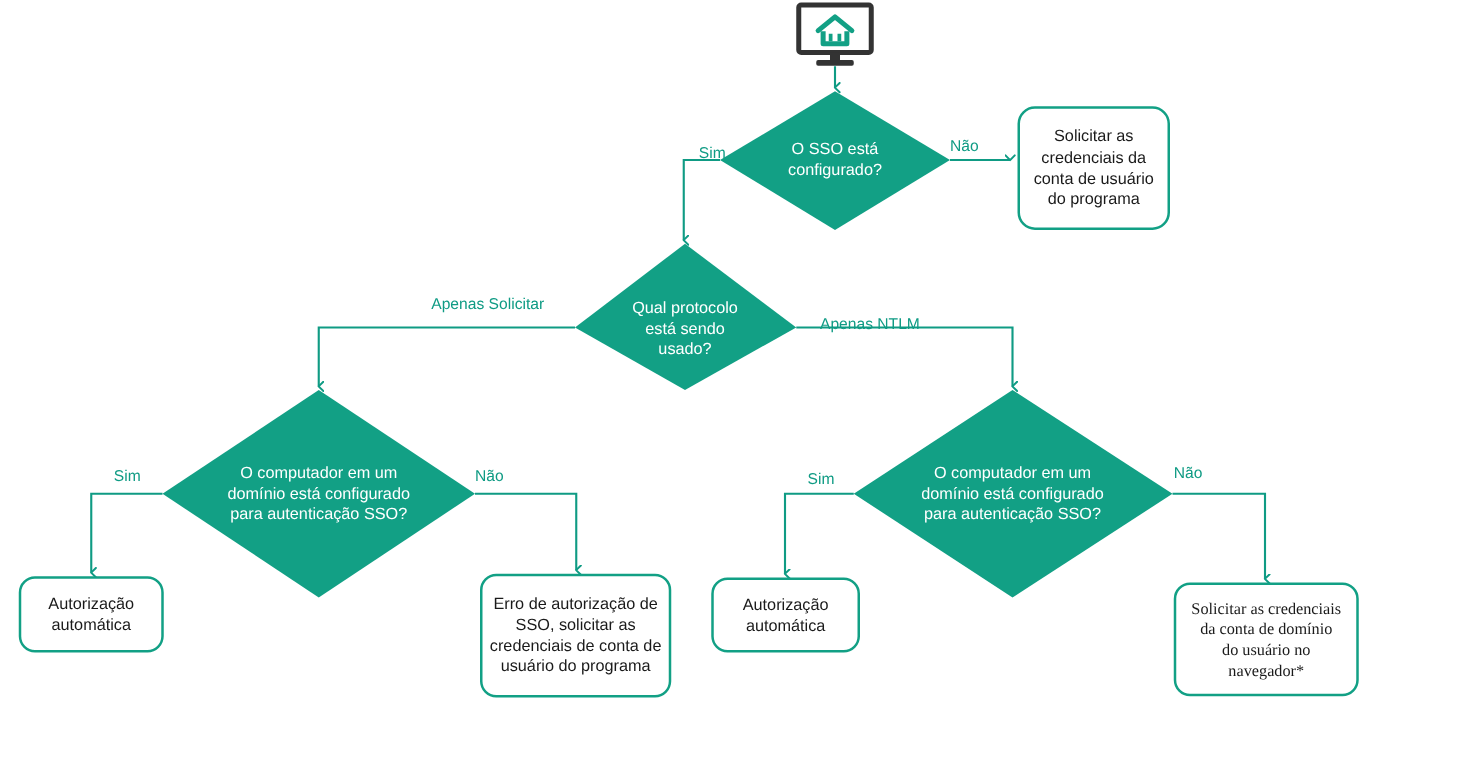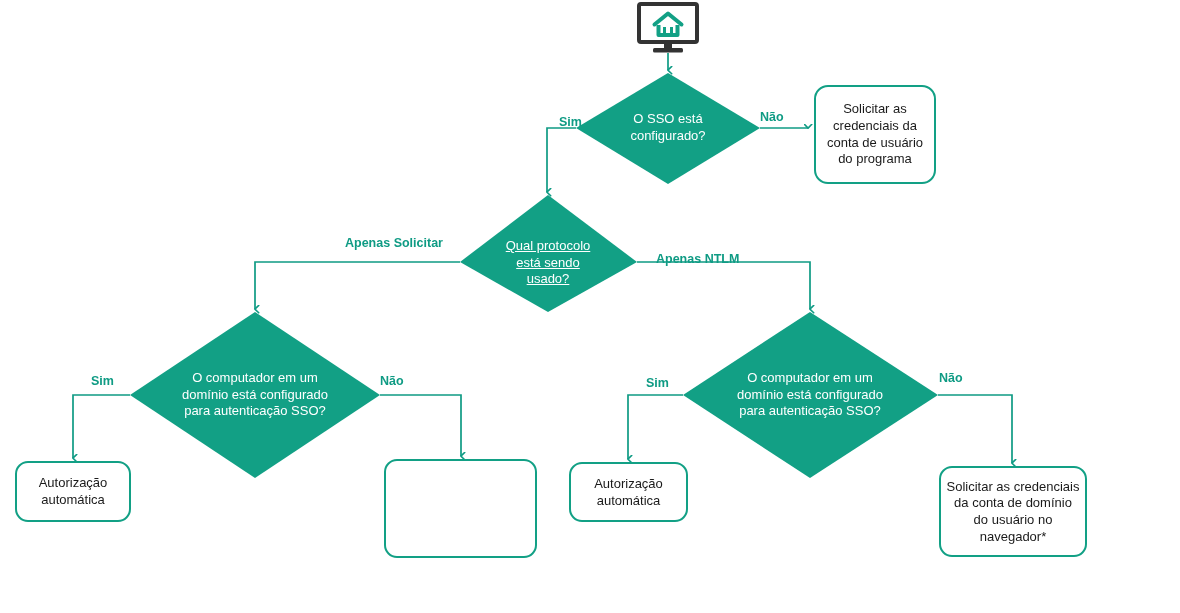--- a/index.html
+++ b/index.html
@@ -41,21 +41,20 @@
   .box-label {
     color: #1a1a1a;
     font-size: 13px;
   }
   .edge-label {
     position: absolute;
     color: #0f9b84;
     font-size: 12.5px;
     white-space: nowrap;
     pointer-events: none;
-    font-weight: bold;
   }
 </style>
 </head>
 <body>
 
 <div id="canvas">
 
   <svg class="layer" viewBox="0 0 1180 613">
     <defs>
       <marker id="arrowhead" markerWidth="9" markerHeight="9" refX="4.2" refY="4.5" orient="auto" markerUnits="userSpaceOnUse">
@@ -112,40 +111,44 @@
   </svg>
 
   <div class="node-label diamond-label" style="left:596px; top:100px; width:144px; height:56px;">O SSO está
 configurado?</div>
 
   <div class="node-label box-label" style="left:817px; top:92px; width:116px; height:85px;">Solicitar as
 credenciais da
 conta de usuário
 do programa</div>
 
-  <div class="node-label diamond-label" style="left:478px; top:232px; width:140px; height:62px;text-decoration:underline;">Qual protocolo
+  <div class="node-label diamond-label" style="left:478px; top:232px; width:140px; height:62px;">Qual protocolo
 está sendo
 usado?</div>
 
   <div class="node-label diamond-label" style="left:148px; top:362px; width:214px; height:66px;">O computador em um
 domínio está configurado
 para autenticação SSO?</div>
 
   <div class="node-label diamond-label" style="left:702px; top:362px; width:216px; height:66px;">O computador em um
 domínio está configurado
 para autenticação SSO?</div>
 
   <div class="node-label box-label" style="left:18px; top:469px; width:110px; height:45px;">Autorização
 automática</div>
 
+  <div class="node-label box-label" style="left:387px; top:466px; width:147px; height:85px;">Erro de autorização de
+SSO, solicitar as
+credenciais de conta de
+usuário do programa</div>
 
   <div class="node-label box-label" style="left:572px; top:470px; width:113px; height:45px;">Autorização
 automática</div>
 
-  <div class="node-label box-label" style="left:942px; top:473px; width:142px; height:78px;">Solicitar as credenciais
+  <div class="node-label box-label" style="left:942px; top:473px; width:142px; height:78px;font-family:Liberation Serif, serif;">Solicitar as credenciais
 da conta de domínio
 do usuário no
 navegador*</div>
 
   <div class="edge-label" style="left:559px; top:115px;">Sim</div>
 
   <div class="edge-label" style="left:760px; top:110px;">Não</div>
 
   <div class="edge-label" style="left:345px; top:236px;">Apenas Solicitar</div>
 

